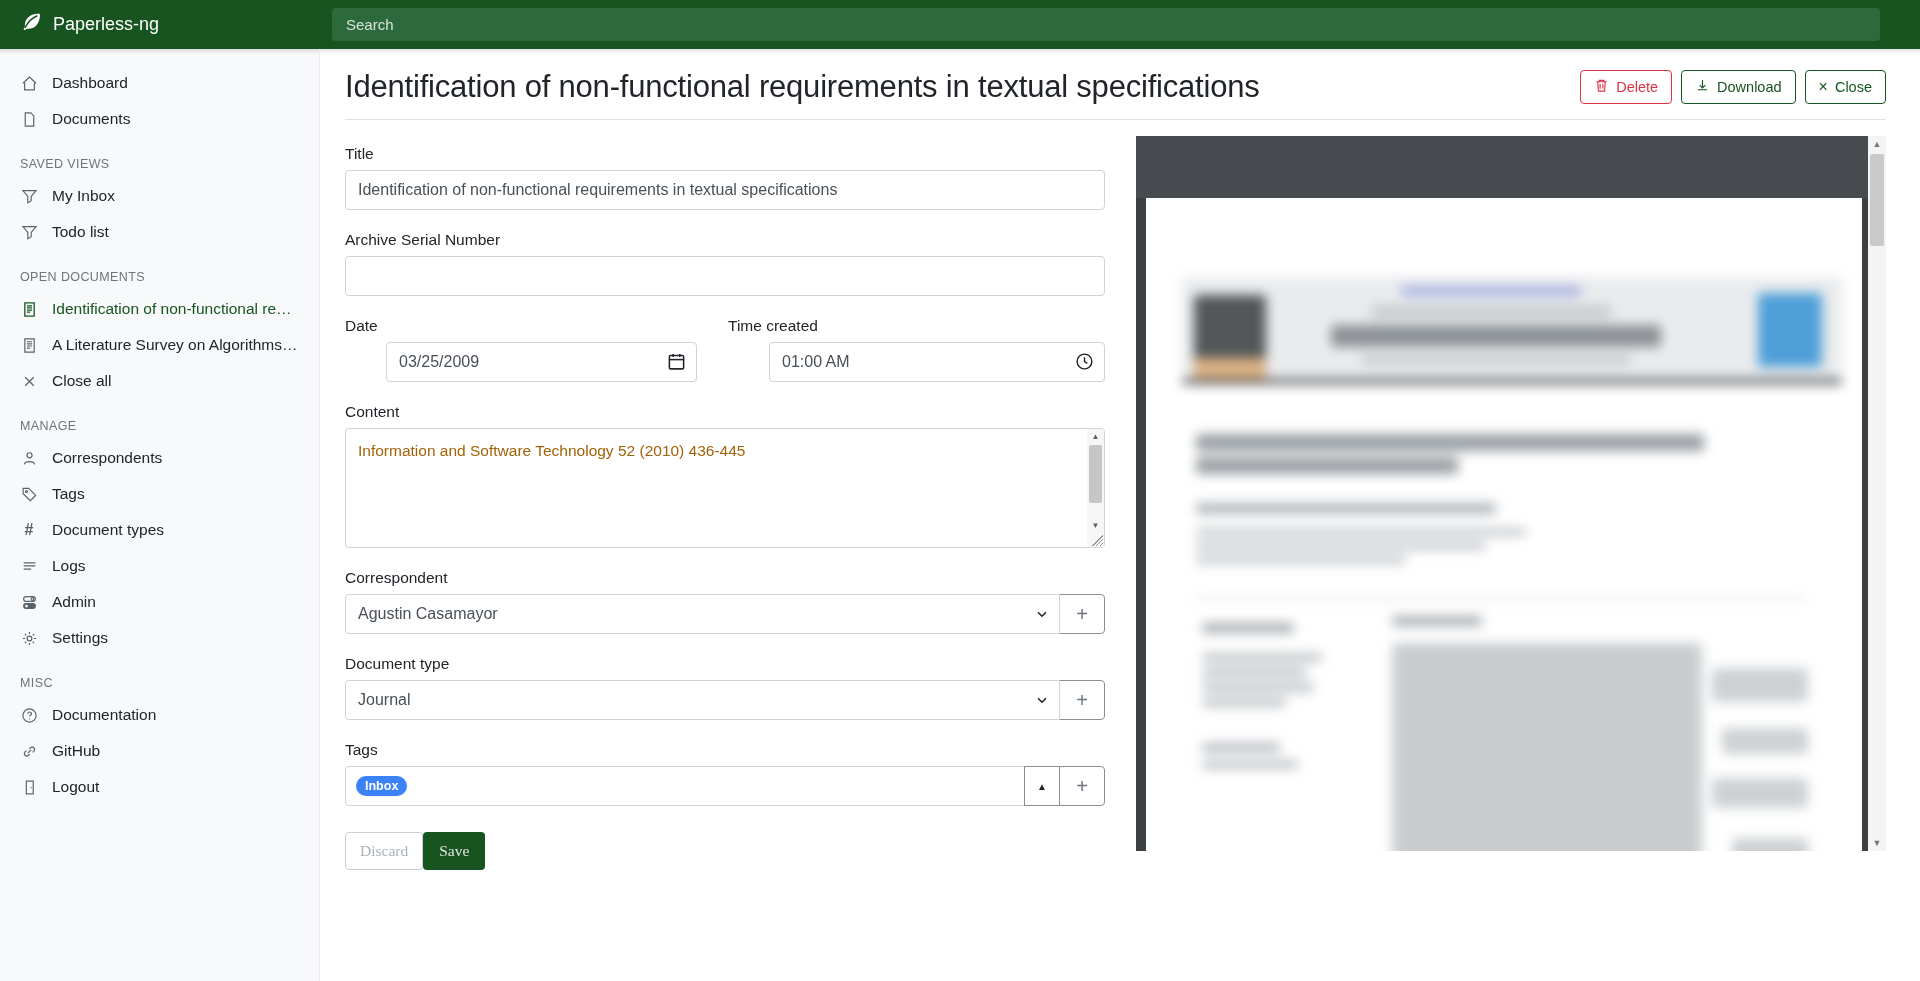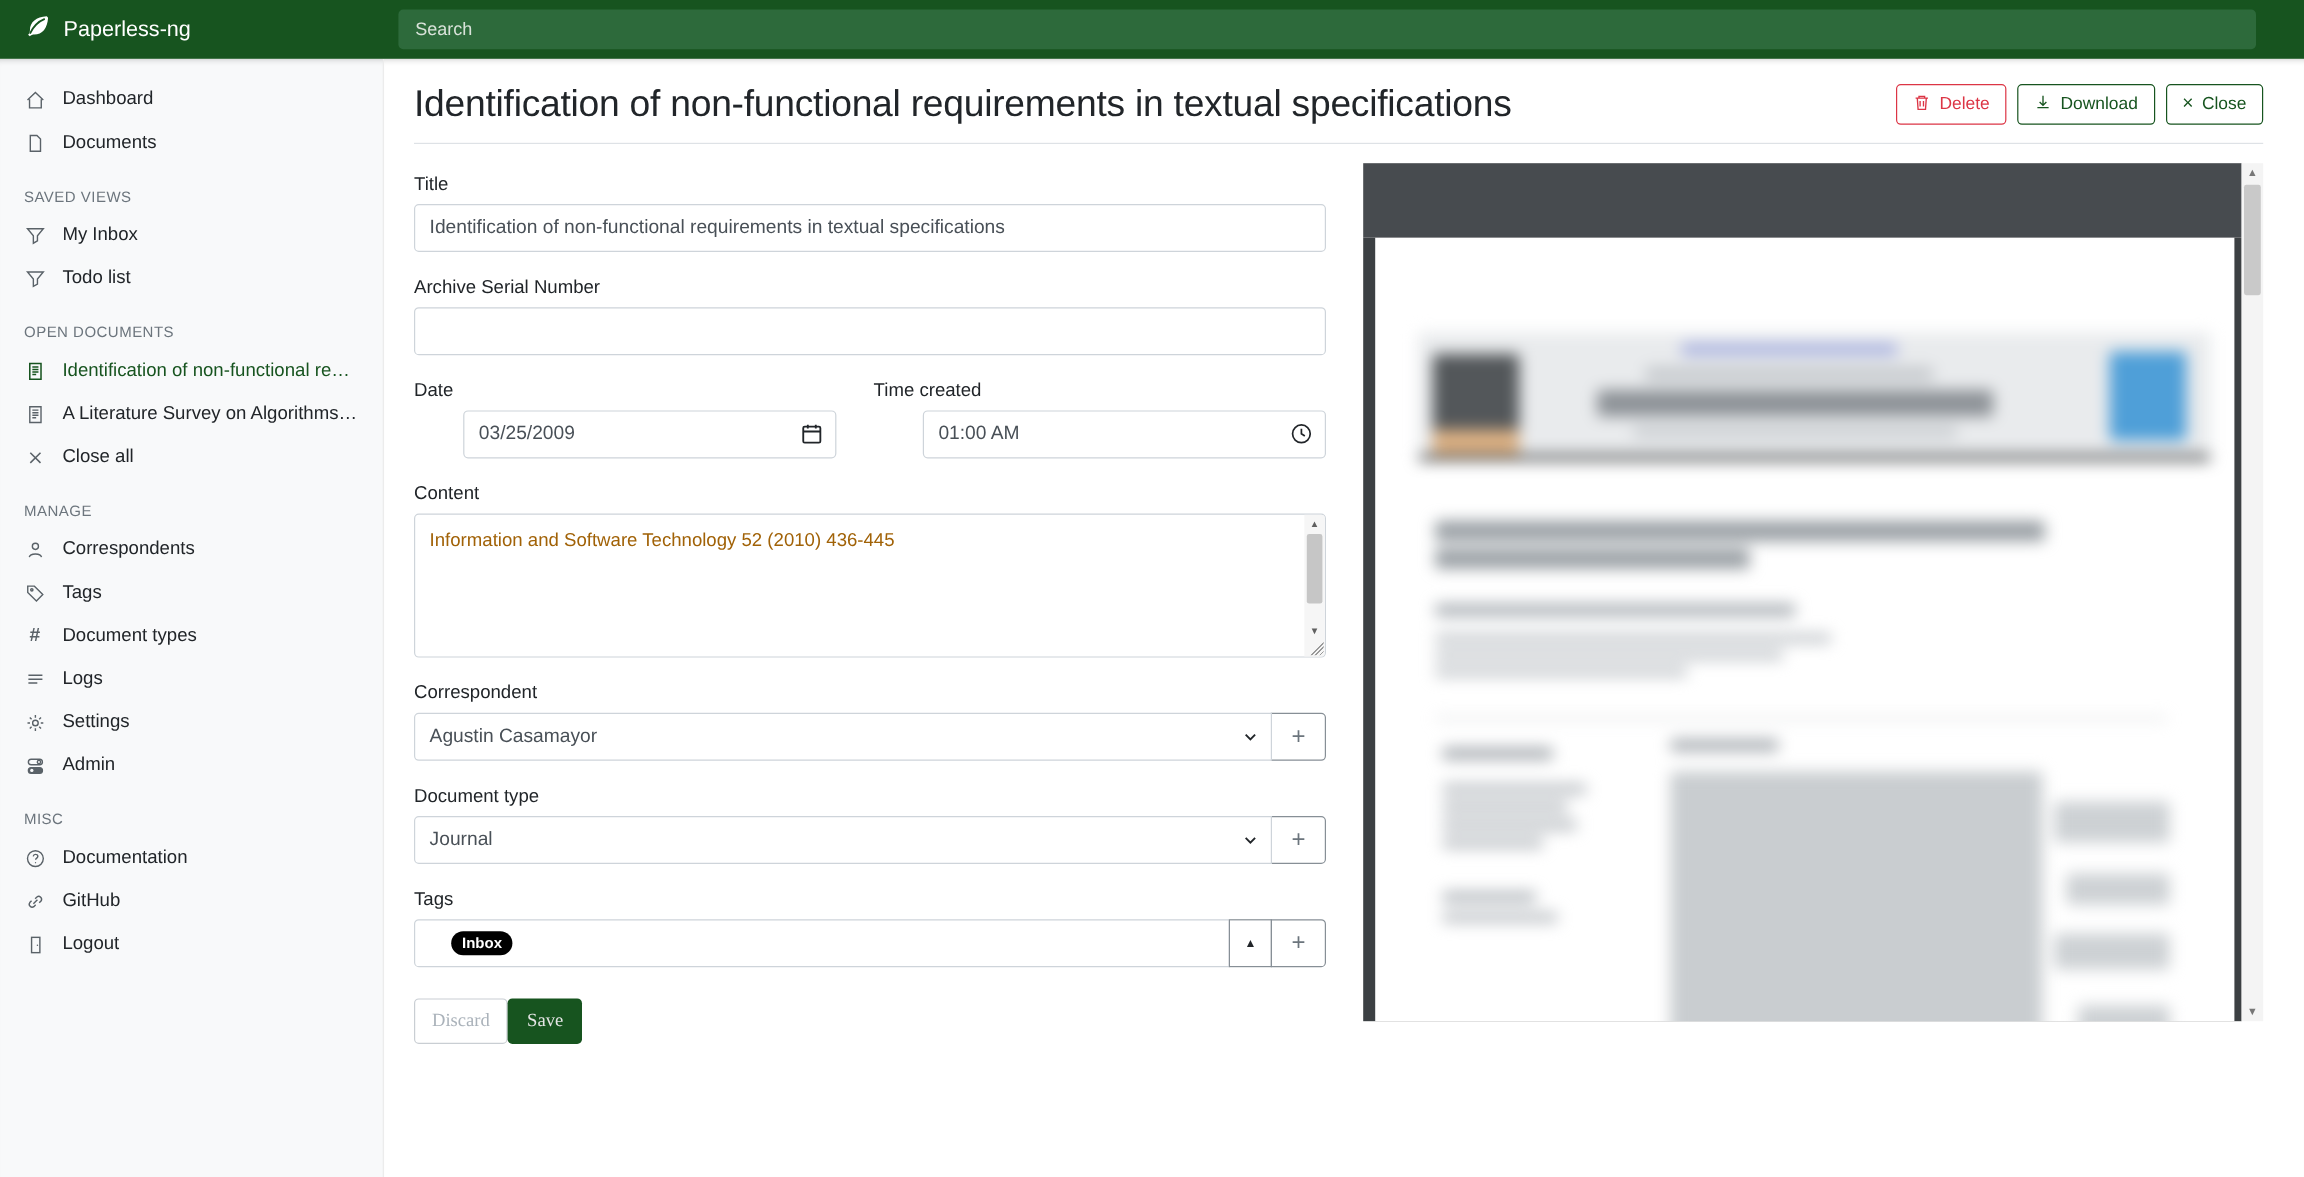--- a/index.html
+++ b/index.html
@@ -194,36 +194,36 @@
     <span class="ic">
         <svg viewBox="0 0 16 16" fill="none" stroke="currentColor" stroke-width="1.2">
           <path d="M2.5 4.5h11M2.5 7.5h11M2.5 10.5h7"></path>
         </svg>
       </span>
     <span>Logs</span>
   </div>
   <div class="side-item">
     <span class="ic">
         <svg viewBox="0 0 16 16" fill="none" stroke="currentColor" stroke-width="1.1">
-          <circle cx="8" cy="8" r="2.2"></circle>
-          <path d="M8 1.8v2M8 12.2v2M1.8 8h2M12.2 8h2M3.6 3.6l1.4 1.4M11 11l1.4 1.4M12.4 3.6 11 5M5 11l-1.4 1.4"></path>
-        </svg>
-      </span>
-    <span>Settings</span>
-  </div>
-  <div class="side-item">
-    <span class="ic">
-        <svg viewBox="0 0 16 16" fill="none" stroke="currentColor" stroke-width="1.1">
           <rect x="2.5" y="2.5" width="11" height="4.4" rx="2.2"></rect>
           <circle cx="10.8" cy="4.7" r="1.3"></circle>
           <rect x="2.5" y="9.1" width="11" height="4.4" rx="2.2" fill="currentColor"></rect>
           <circle cx="5.2" cy="11.3" r="1.3" fill="#f8f9fa" stroke="none"></circle>
         </svg>
       </span>
     <span>Admin</span>
+  </div>
+  <div class="side-item">
+    <span class="ic">
+        <svg viewBox="0 0 16 16" fill="none" stroke="currentColor" stroke-width="1.1">
+          <circle cx="8" cy="8" r="2.2"></circle>
+          <path d="M8 1.8v2M8 12.2v2M1.8 8h2M12.2 8h2M3.6 3.6l1.4 1.4M11 11l1.4 1.4M12.4 3.6 11 5M5 11l-1.4 1.4"></path>
+        </svg>
+      </span>
+    <span>Settings</span>
   </div>
 
   <div class="side-head">MISC</div>
   <div class="side-item">
     <span class="ic">
         <svg viewBox="0 0 16 16" fill="none" stroke="currentColor" stroke-width="1.1">
           <circle cx="8" cy="8" r="6.2"></circle>
           <path d="M6.3 6.2c.2-1 1-1.6 1.9-1.5 1 0 1.7.8 1.7 1.6 0 1.2-1.7 1.4-1.7 2.6"></path>
           <circle cx="8.1" cy="11.2" r=".5" fill="currentColor" stroke="none"></circle>
         </svg>
@@ -352,21 +352,21 @@
                 </svg></span>
           </div>
           <button class="group-btn last">+</button>
         </div>
       </div>
 
       <div class="fgroup">
         <label class="flabel">Tags</label>
         <div class="input-group">
           <div class="tags-box">
-            <span class="tag-pill" style="background-color: #000000; margin-left: 20px;">Inbox</span>
+            <span class="tag-pill" style="background-color: #3b82f6;">Inbox</span>
           </div>
           <button class="group-btn caret-btn" style="width:36px;">▲</button>
           <button class="group-btn last">+</button>
         </div>
       </div>
 
       <div class="form-actions">
         <button class="btn-discard">Discard</button>
         <button class="btn-save">Save</button>
       </div>

